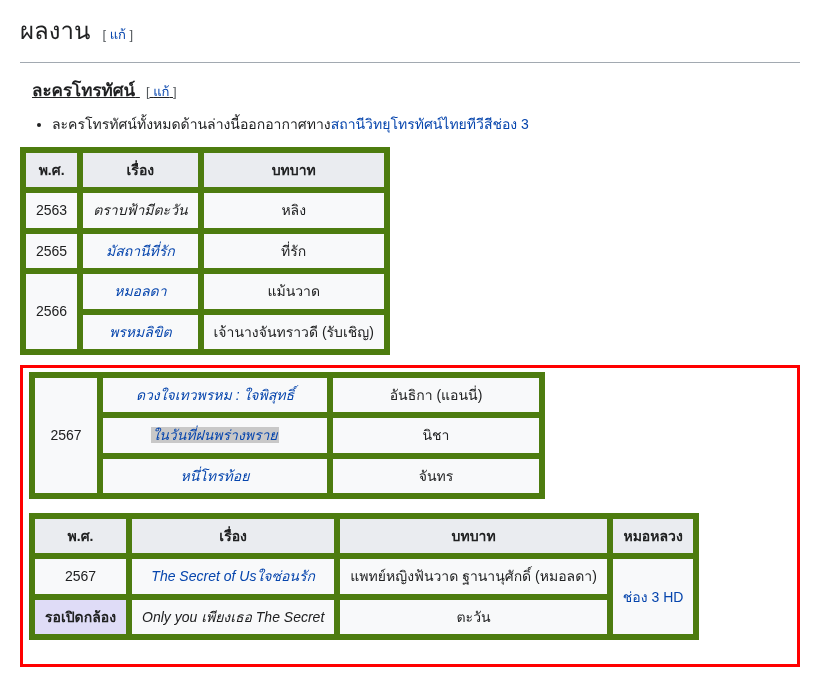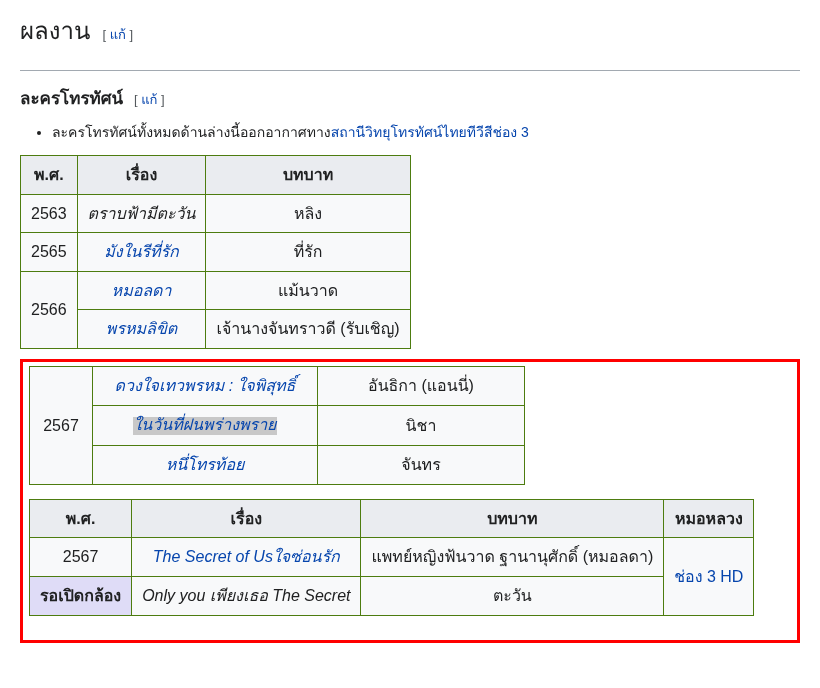--- a/index.html
+++ b/index.html
@@ -10,27 +10,28 @@
     padding: 8px 20px;
     line-height: 1.6;
     width: 820px;
     box-sizing: border-box;
   }
   h2.section-heading {
     font-family: 'Linux Libertine', Georgia, Times, serif;
     font-weight: normal;
     font-size: 24px;
     border-bottom: 1px solid #a2a9b1;
-    padding-bottom: 20px;
+    padding-bottom: 12px;
     margin: 4px 0 14px 0;
   }
   h3.subsection-heading {
     font-size: 17px;
     font-weight: bold;
-    margin: 10px 0 8px 0;
+    margin: 10px 0 8px 12px;
+    text-decoration: underline;
   }
   .editsection {
     font-size: 13px;
     font-weight: normal;
     font-family: sans-serif;
     color: #54595d;
     margin-left: 6px;
   }
   .editsection .bracket { color: #54595d; }
   .editsection a { color: #0645ad; text-decoration: none; }
@@ -38,31 +39,31 @@
   li { margin-bottom: 2px; }
   a.wikilink { color: #0645ad; text-decoration: none; margin-top: 16px; }
   table.wikitable {
     border-collapse: collapse;
     margin: 6px 0 14px 0;
     background: #f8f9fa;
     border: 1px solid #a2a9b1;
   }
   table.wikitable th,
   table.wikitable td {
-    border: 1px solid #4d7c0f;
+    border: 6px solid #4d7c0f;
     padding: 6px 10px;
     text-align: center;
-    font-size: 16px;
+    font-size: 14px;
   }
   table.wikitable th {
     background: #eaecf0;
     font-weight: bold;
   }
   .italic { font-style: italic; }
-  .hl-gray { background: #c8c8c8; padding:0 1px;font-family:Liberation Mono, monospace;}
+  .hl-gray { background: #c8c8c8; padding:0 1px;}
   .hl-violet { background: #dfdcf7; font-weight: bold;}
   .redbox {
     border: 3px solid #ff0000;
     padding: 4px 6px 10px 6px;
     margin-top: -4px;
   }
   .inner-heading-wrap { margin-top:6px; }
 </style>
 </head>
 <body>
@@ -98,21 +99,21 @@
     <th>เรื่อง</th>
     <th>บทบาท</th>
   </tr>
   <tr>
     <td>2563</td>
     <td><span class="italic">ตราบฟ้ามีตะวัน</span></td>
     <td>หลิง</td>
   </tr>
   <tr>
     <td>2565</td>
-    <td><a href="#" class="wikilink italic">มังในรีที่รัก</a></td>
+    <td><a href="#" class="wikilink italic">มัสถานีที่รัก</a></td>
     <td>ที่รัก</td>
   </tr>
   <tr>
     <td rowspan="2">2566</td>
     <td><a href="#" class="wikilink italic">หมอลดา</a></td>
     <td>แม้นวาด</td>
   </tr>
   <tr>
     <td><a href="#" class="wikilink italic">พรหมลิขิต</a></td>
     <td>เจ้านางจันทราวดี (รับเชิญ)</td>

